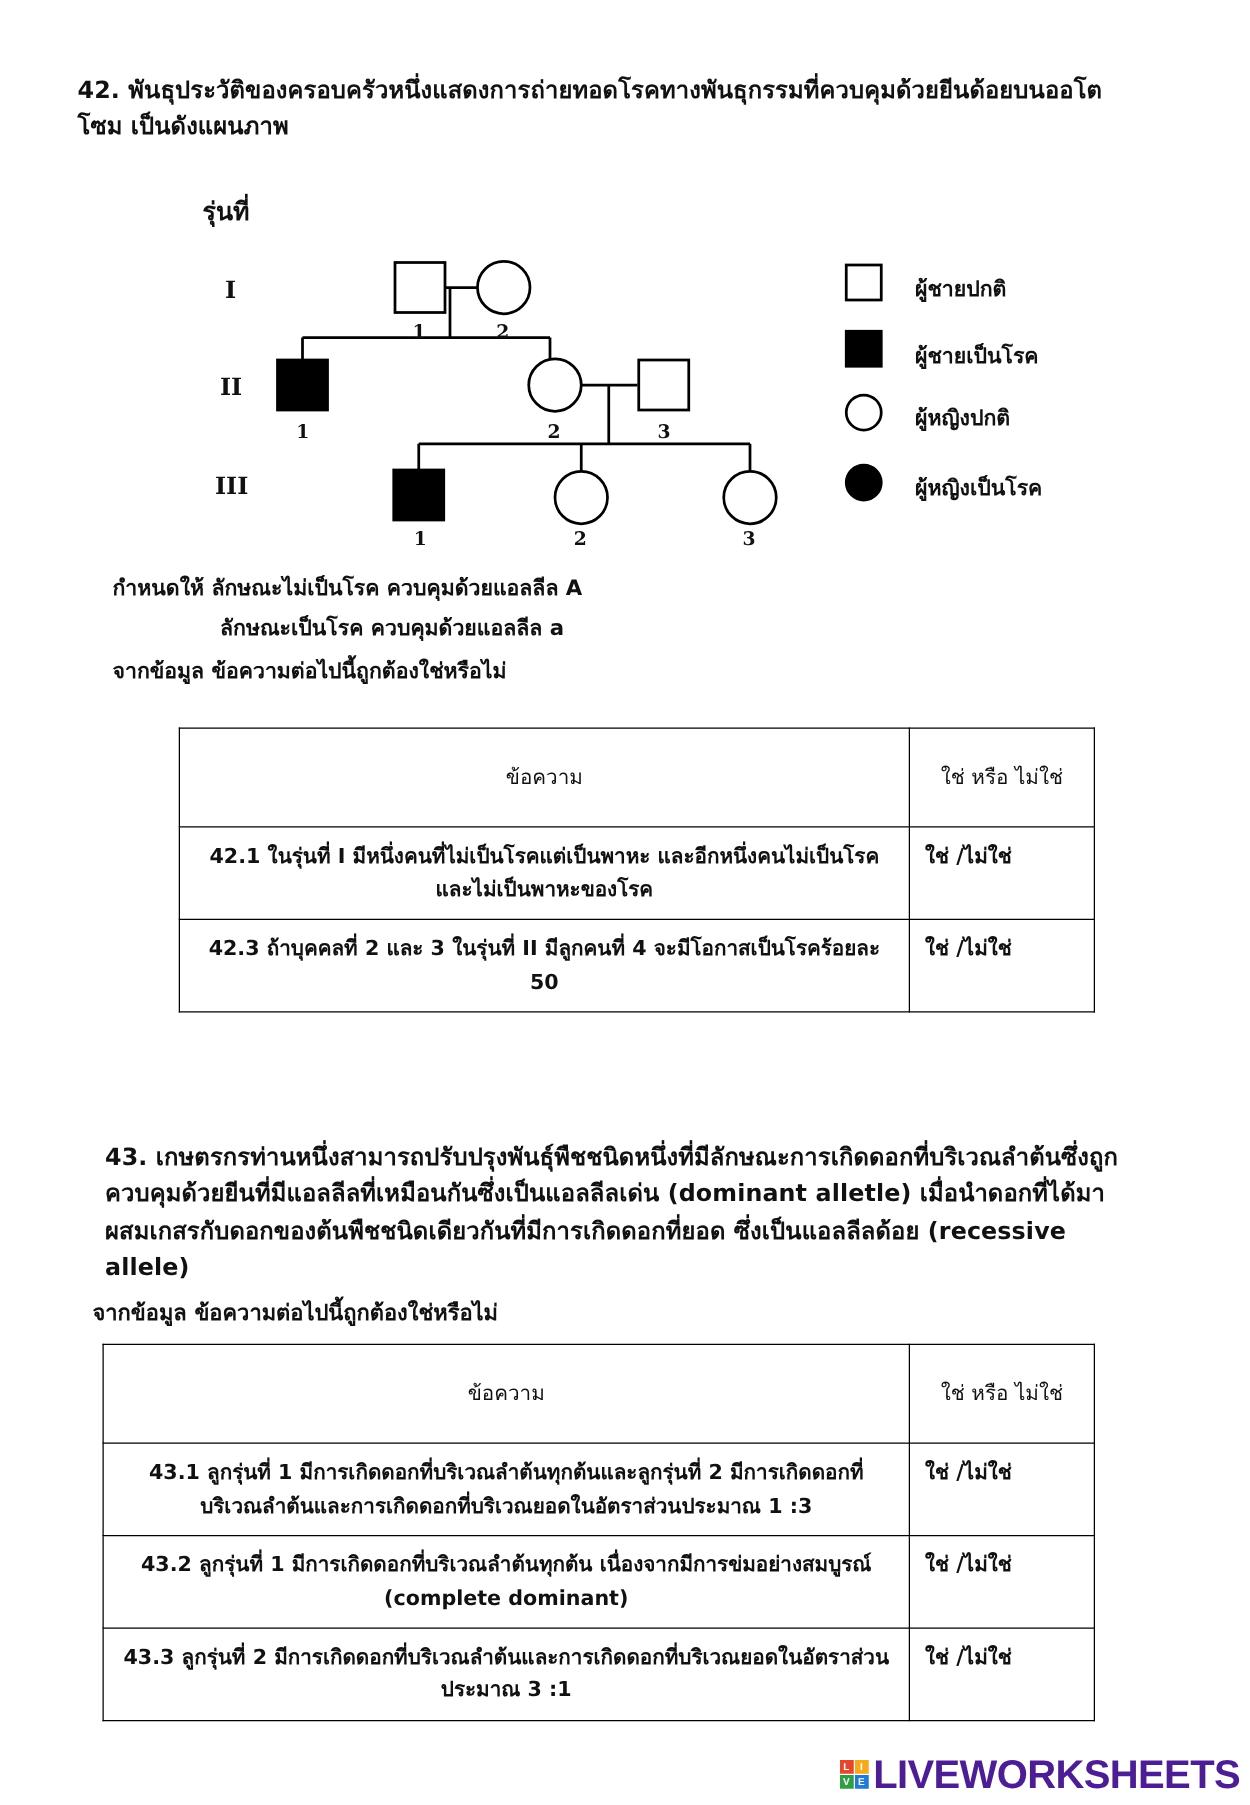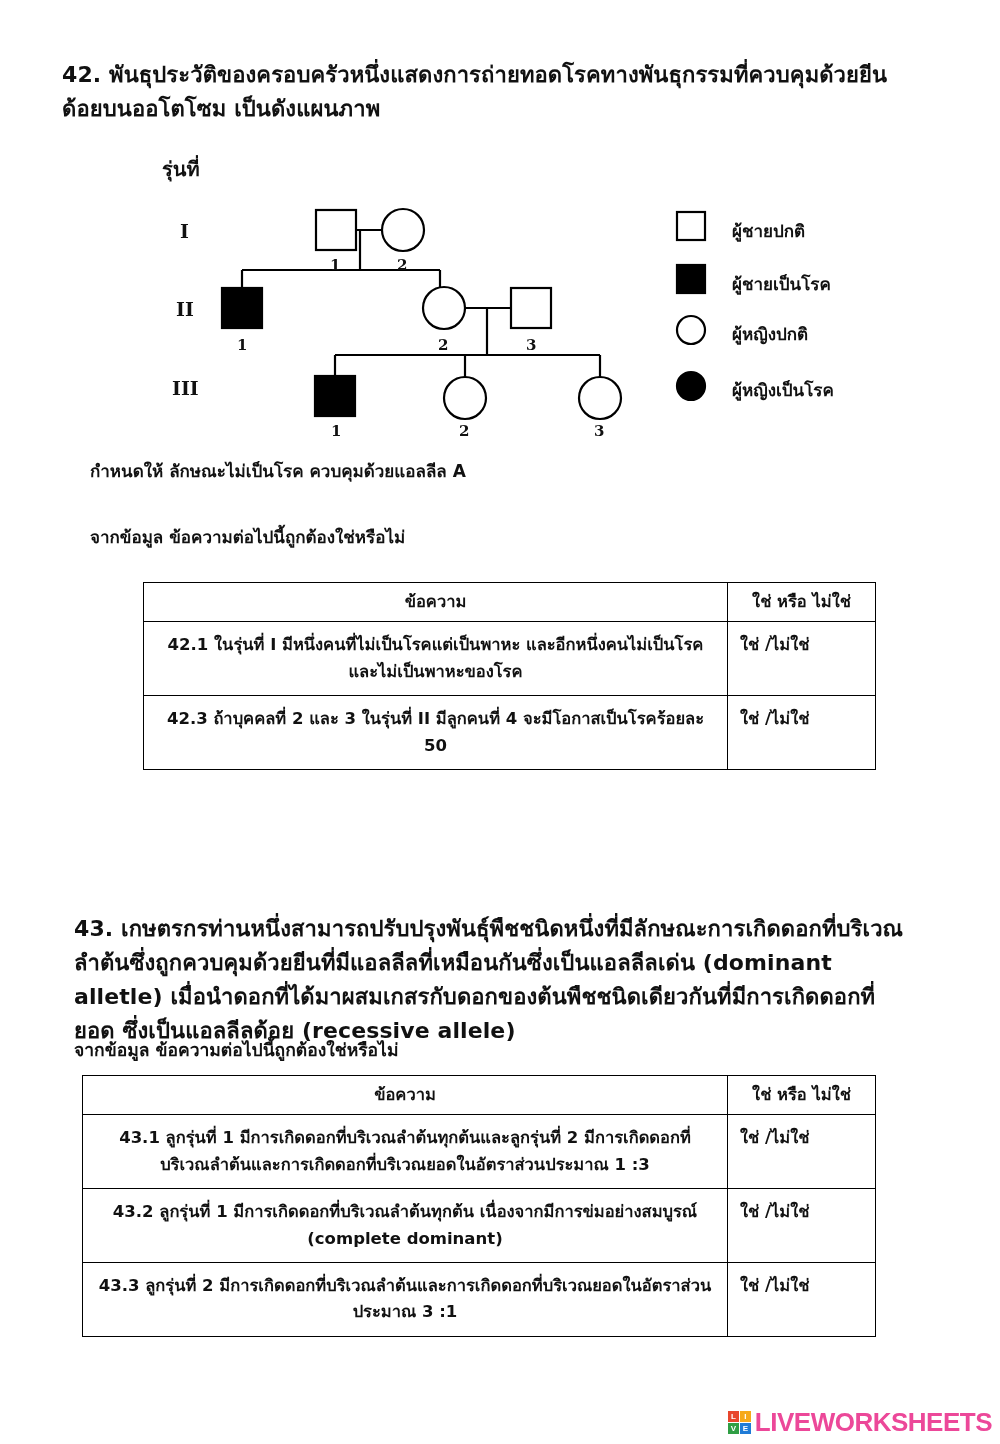--- a/index.html
+++ b/index.html
@@ -19,21 +19,21 @@
     position: relative;
     width: 1000px;
     height: 1444px;
     padding: 0;
     box-sizing: border-box;
   }
 
   
   .q-head {
     position: absolute;
-    font-size: 22px;
+    font-size: 19px;
     font-weight: bold;
     line-height: 1.55;
     letter-spacing: .1px;
   }
   #q42-head {
     left: 62px;
     top: 58px;
     width: 830px;
   }
 
@@ -68,34 +68,34 @@
   table.qtable td, table.qtable th {
     border: 1px solid #000;
     padding: 10px 12px;
     font-size: 16.5px;
     font-weight: bold;
     vertical-align: top;
     line-height: 1.6;
   }
   table.qtable th {
     text-align: center;
-    font-weight: bold;
-    padding: 6px 8px;
+    font-weight: normal;
+    padding: 26px 8px;
   }
   td.ans, th.ans {
     width: 148px;
   }
   td.stmt { text-align: center; }
 
   #table42 { left: 143px; top: 582px; width: 732px; }
   #table43 { left: 82px; top: 1075px; width: 793px; }
 
   
   #q43-head {
-    left: 74px;
+    left: 84px;
     top: 912px;
     width: 830px;
   }
   #q43-sub {
     position: absolute;
     left: 74px;
     top: 1036px;
     font-size: 17.5px;
     font-weight: bold;
   }
@@ -125,23 +125,23 @@
     color: #fff;
     font-size: 8px;
     font-weight: bold;
     text-align: center;
     line-height: 11px;
     font-family: "Liberation Sans", sans-serif;
   }
   #footer-logo .wordmark {
     font-family: "Liberation Sans", sans-serif;
     font-weight: bold;
-    font-size: 26px;
+    font-size: 32px;
     letter-spacing: -0.5px;
-    color: #ec4899;
+    color: #4c1d95;
   }
 
   .legend-label {
     font-size: 17px;
     font-weight: bold;
   }
 </style>
 </head>
 <body>
 
@@ -200,20 +200,21 @@
       <circle cx="571" cy="246" r="14" fill="#000" stroke="#000" stroke-width="2.2"></circle>
     </svg>
 
     <div style="position:absolute;left:612px;top:60px;margin-top:17px;" class="legend-label">ผู้ชายปกติ</div>
     <div style="position:absolute;left:612px;top:130px;text-align:center;" class="legend-label">ผู้ชายเป็นโรค</div>
     <div style="position:absolute;left:612px;top:180px;" class="legend-label">ผู้หญิงปกติ</div>
     <div style="position:absolute;left:612px;top:236px;text-align:center;" class="legend-label">ผู้หญิงเป็นโรค</div>
   </div>
 
   <div class="given" id="given1">กำหนดให้ ลักษณะไม่เป็นโรค ควบคุมด้วยแอลลีล A</div>
+  <div class="given" id="given2">ลักษณะเป็นโรค ควบคุมด้วยแอลลีล a</div>
   <div class="given" id="given3">จากข้อมูล ข้อความต่อไปนี้ถูกต้องใช่หรือไม่</div>
 
   <table class="qtable" id="table42">
     <colgroup>
         <col style="width:584px">
         <col style="width:148px">
       </colgroup>
     <thead>
       <tr>
         <th>ข้อความ</th>

